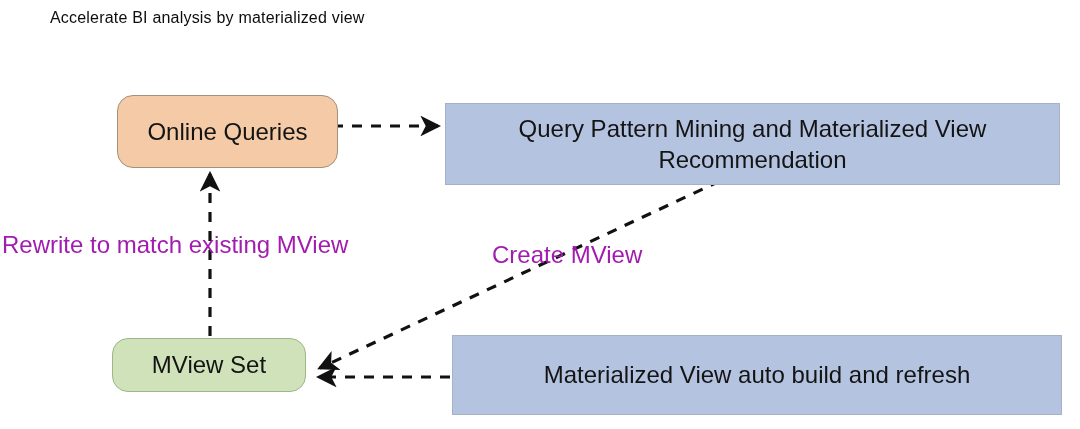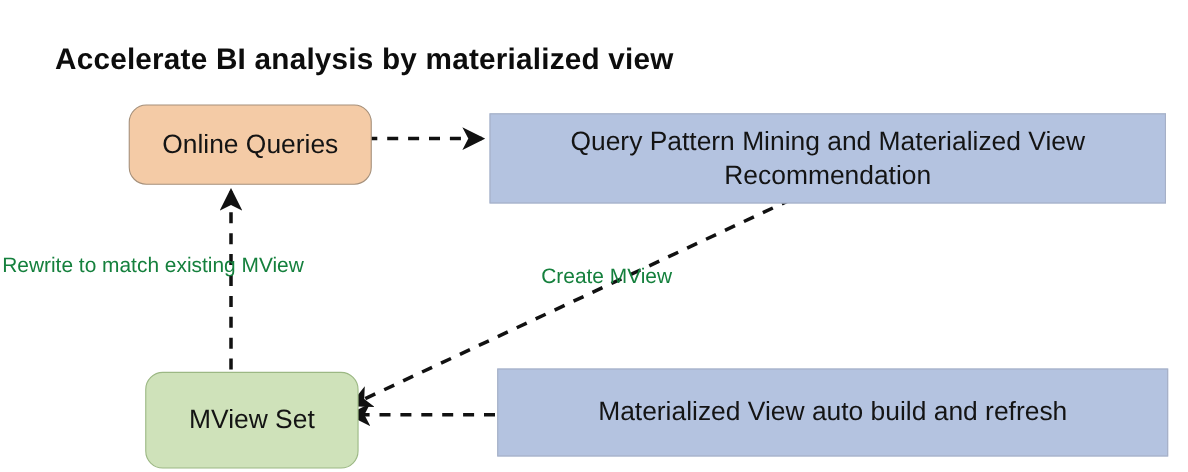--- a/index.html
+++ b/index.html
@@ -7,26 +7,25 @@
     width: 1080px; height: 429px;
     position: relative;
     background: #ffffff;
     font-family: "Liberation Sans", sans-serif;
     color: #121212;
     overflow: hidden;
   }
   .title {
     position: absolute;
     left: 50px; top: 9px;
-    font-size: 27px;
-    font-weight: 700;
+    font-size: 16px;
+    font-weight: 400;
     letter-spacing: 0.2px;
     color: #0d0d0d;
     white-space: nowrap;
-    margin-top: 30px;
   }
   .node {
     position: absolute;
     display: flex;
     align-items: center;
     justify-content: center;
     text-align: center;
     font-size: 24px;
     line-height: 1.3;
     color: #141414;
@@ -39,35 +38,35 @@
     border-radius: 16px;
   }
   .node-qpm {
     left: 445px; top: 91px; width: 615px; height: 82px;
     background: #b4c3e0;
     border: 1px solid #a6b0c6;
     padding: 0 14px;
     margin-top: 12px;
   }
   .node-mview {
-    left: 132px; top: 338px; width: 194px; height: 88px;
+    left: 112px; top: 338px; width: 194px; height: 54px;
     background: #cfe2ba;
     border: 1.5px solid #9cb884;
     border-radius: 16px;
   }
   .node-build {
     left: 452px; top: 335px; width: 610px; height: 80px;
     background: #b4c3e0;
     border: 1px solid #a6b0c6;
     padding: 0 22px;
   }
   .edge-label {
     position: absolute;
-    font-size: 19px;
-    color: #15803d;
+    font-size: 24px;
+    color: #a21caf;
     white-space: nowrap;
   }
   .edge-label-rewrite { left: 2px; top: 231px; }
   .edge-label-create  { left: 492px; top: 241px; }
   svg.arrows {
     position: absolute;
     left: 0; top: 0;
     width: 1080px; height: 429px;
     pointer-events: none;
   }

